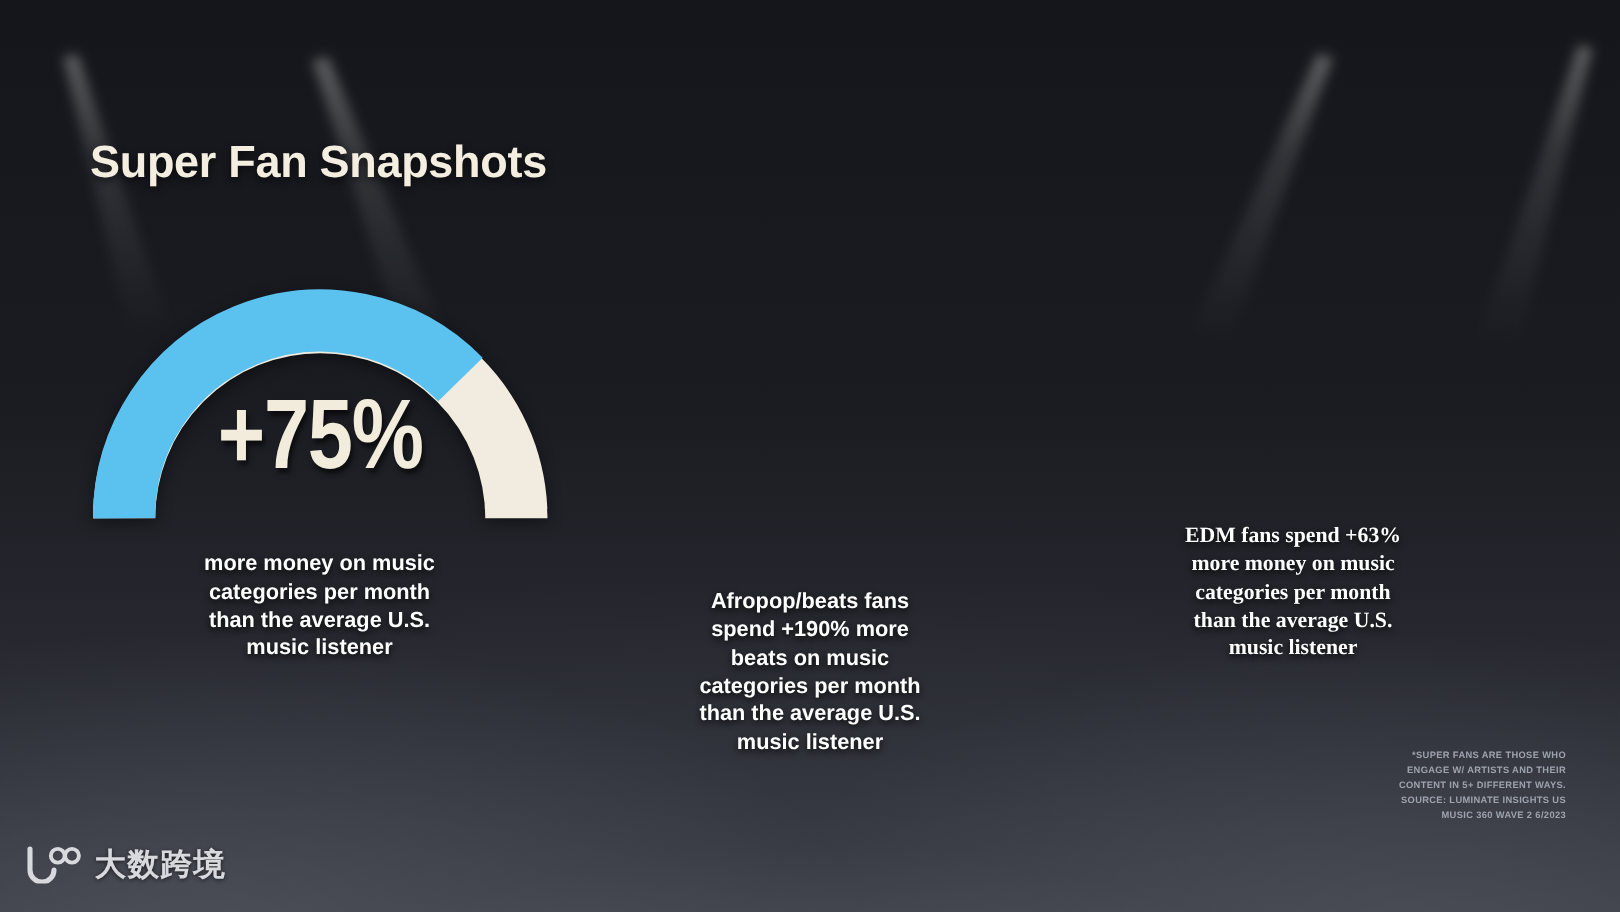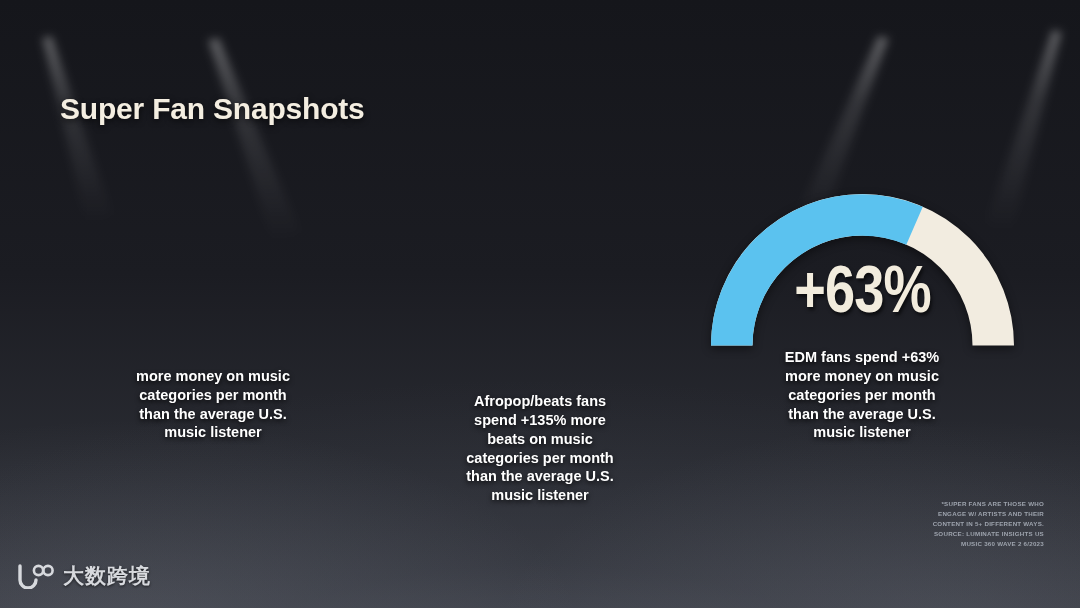--- a/index.html
+++ b/index.html
@@ -118,49 +118,50 @@
       <polygon points="208,40 219,38 300,232 272,240"></polygon>
       <polygon points="878,36 889,38 820,228 795,220"></polygon>
       <polygon points="1052,30 1062,32 1012,230 986,224"></polygon>
     </g>
   </svg>
 
   <div class="title">Super Fan Snapshots</div>
 
   <div class="gauges">
 
+    <div class="gauge" style="left:62px; top:194px; width:303px; height:152px;">
+      <svg width="303" height="152" viewBox="0 0 303 152">
+
+        <path d="M 20.75 151.5 A 130.75 130.75 0 0 1 282.25 151.5" fill="none" stroke="#f2ece0" stroke-width="41.5"></path>
+
+        <path d="M 20.75 151.5 A 130.75 130.75 0 0 1 244.96 59.04" fill="none" stroke="#5bc2ef" stroke-width="41.5"></path>
+      </svg>
+      <div class="stat-value" style="top:62px;">+75%</div>
+    </div>
 
     <div class="caption" style="left:73px; top:348px; width:280px;">
       <br>
       <span>more money on music</span><br>
       <span>categories per month</span><br>
       <span>than the average U.S.</span><br>
       <span>music listener</span>
     </div>
 
 
     <div class="caption" style="left:400px; top:347px; width:280px;margin-top:45px;">
       <span>Afropop/beats fans</span><br>
-      <span>spend +135% more</span><br>
+      <span>spend +190% more</span><br>
       <span>beats on music</span><br>
       <span>categories per month</span><br>
       <span>than the average U.S.</span><br>
       <span>music listener</span>
     </div>
 
-    <div class="gauge" style="left:711px; top:194px; width:303px; height:152px;">
-      <svg width="303" height="152" viewBox="0 0 303 152">
-        <path d="M 20.75 151.5 A 130.75 130.75 0 0 1 282.25 151.5" fill="none" stroke="#f2ece0" stroke-width="41.5"></path>
 
-        <path d="M 20.75 151.5 A 130.75 130.75 0 0 1 203.55 31.72" fill="none" stroke="#5bc2ef" stroke-width="41.5"></path>
-      </svg>
-      <div class="stat-value" style="top:62px;">+63%</div>
-    </div>
-
-    <div class="caption" style="left:722px; top:348px; width:280px;">
+    <div class="caption" style="left:722px; top:348px; width:280px;font-family:Liberation Serif, serif;">
       <span>EDM fans spend +63%</span><br>
       <span>more money on music</span><br>
       <span>categories per month</span><br>
       <span>than the average U.S.</span><br>
       <span>music listener</span>
     </div>
 
   </div>
 
   <div class="footnote">

